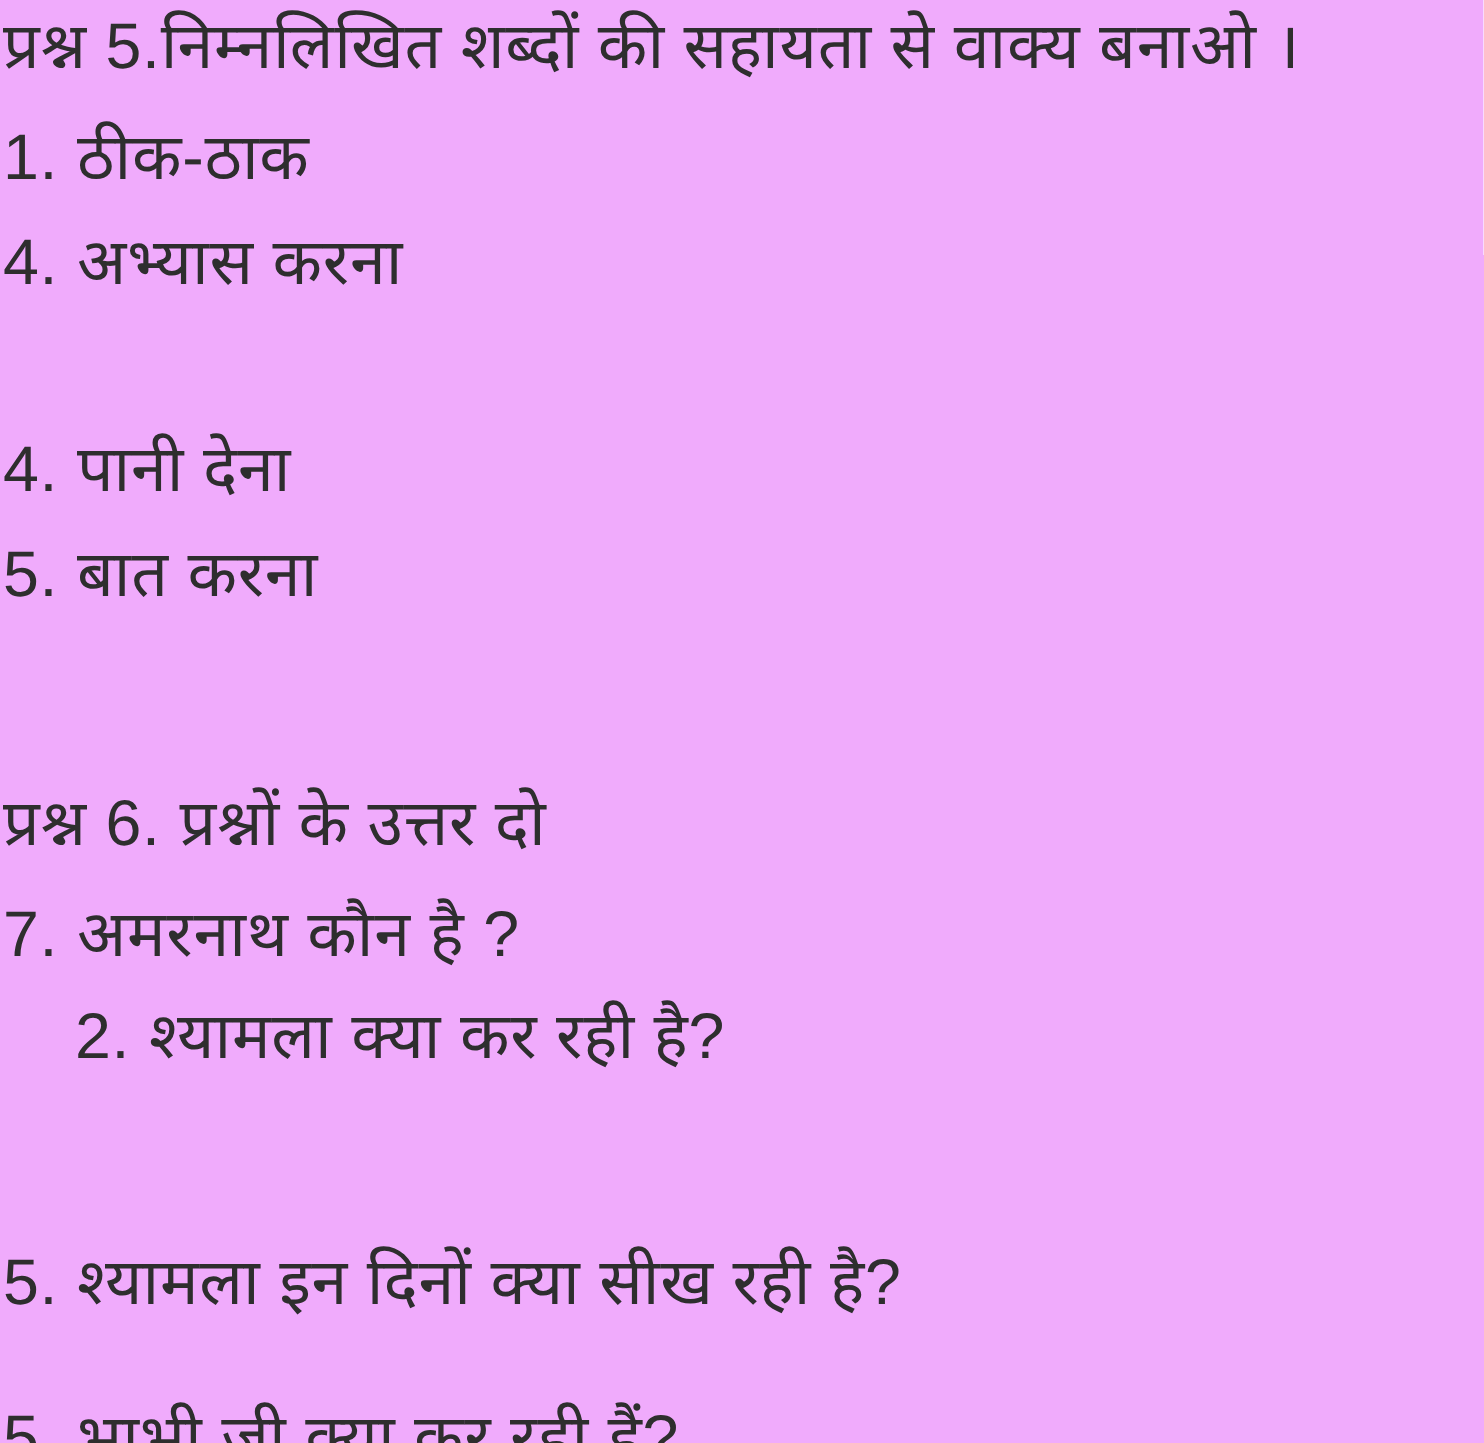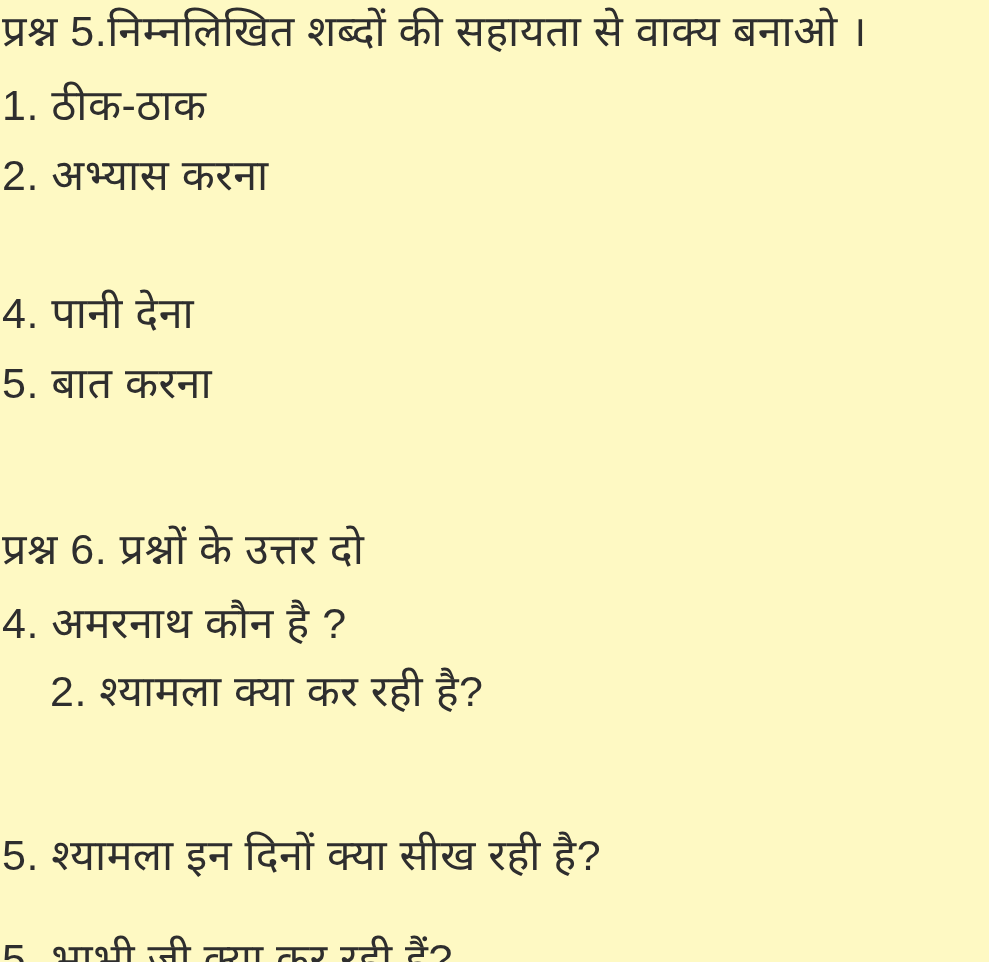--- a/index.html
+++ b/index.html
@@ -4,21 +4,21 @@
 <style>
   html, body {
     margin: 0;
     padding: 0;
     background: #ffffff;
   }
   .page {
     position: relative;
     width: 989px;
     height: 962px;
-    background: #fef9c3;
+    background: #f0abfc;
     overflow: hidden;
     font-family: "Liberation Sans", sans-serif;
     color: #2e2e2e;
   }
   .line {
     position: absolute;
     left: 2px;
     white-space: nowrap;
     font-size: 43px;
     line-height: 1;
@@ -43,30 +43,30 @@
 </style>
 </head>
 <body>
 
 <div class="page">
 
   <div class="line q5-heading">प्रश्न 5.निम्नलिखित शब्दों की सहायता से वाक्य बनाओ ।</div>
 
   <div class="line q5-i1">1. ठीक-ठाक</div>
 
-  <div class="line q5-i2">2. अभ्यास करना</div>
+  <div class="line q5-i2">4. अभ्यास करना</div>
 
 
   <div class="line q5-i4">4. पानी देना</div>
 
   <div class="line q5-i5">5. बात करना</div>
 
   <div class="line q6-heading">प्रश्न 6. प्रश्नों के उत्तर दो</div>
 
-  <div class="line q6-i1">4. अमरनाथ कौन है ?</div>
+  <div class="line q6-i1">7. अमरनाथ कौन है ?</div>
 
   <div class="line q6-i2">2. श्यामला क्या कर रही है?</div>
 
 
   <div class="line q6-i4">5. श्यामला इन दिनों क्या सीख रही है?</div>
 
   <div class="line q6-i5">5. भाभी जी क्या कर रही हैं?</div>
 
 </div>
 

